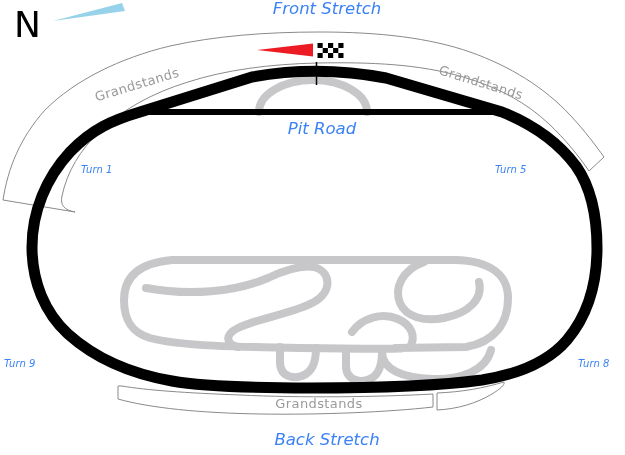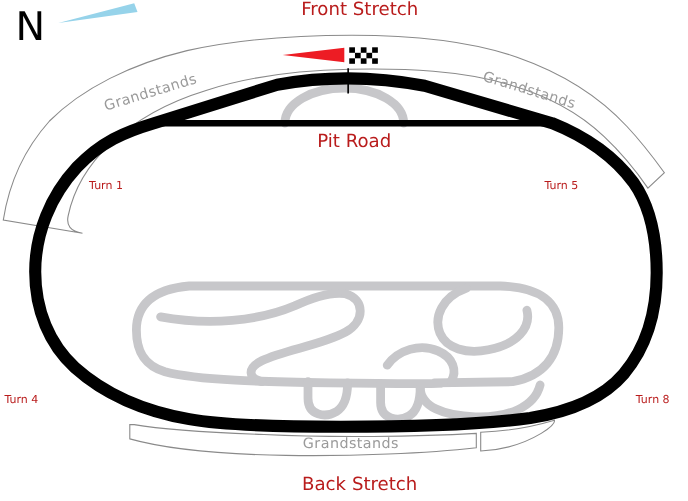--- a/index.html
+++ b/index.html
@@ -2,21 +2,21 @@
 <html><head>
 <meta charset="utf-8">
 <style>
   html,body{margin:0;padding:0;background:#fff;}
   body{
     width:625px;height:455px;position:relative;overflow:hidden;
     font-family:"DejaVu Sans","Liberation Sans",sans-serif;
   }
   .canvas{position:absolute;inset:0;}
   svg{position:absolute;left:0;top:0;}
-  .lbl{position:absolute;color:#b91c1c;white-space:nowrap;line-height:1.1;}
+  .lbl{position:absolute;color:#3b82f6;white-space:nowrap;line-height:1.1;font-style:italic;}
   .lbl.center{transform:translateX(-50%);}
   .big{font-size:16.5px;}
   .turn{font-size:10px;}
   .gs-lbl{position:absolute;color:#9a9a9a;font-size:13px;letter-spacing:.4px;white-space:nowrap;}
   .compass-n{position:absolute;left:14px;top:4px;font-size:36px;color:#000;}
 </style>
 </head>
 <body>
 
 <div class="canvas">
@@ -136,21 +136,21 @@
   <div class="lbl big center" style="left:327px;top:0px;">Front Stretch</div>
 
   <div class="lbl big center" style="left:322px;top:120px;">Pit Road</div>
 
   <div class="lbl big center" style="left:327px;top:431px;">Back Stretch</div>
 
   <div class="lbl turn" style="left:81px;top:164px;">Turn 1</div>
 
   <div class="lbl turn" style="left:495px;top:164px;">Turn 5</div>
 
-  <div class="lbl turn" style="left:4px;top:358px;">Turn 4</div>
+  <div class="lbl turn" style="left:4px;top:358px;">Turn 9</div>
 
   <div class="lbl turn" style="left:578px;top:358px;">Turn 8</div>
 
   <div class="gs-lbl" style="left:137px;top:77px;transform:translateX(-50%) rotate(-17deg);">Grandstands</div>
 
   <div class="gs-lbl" style="left:481px;top:75px;transform:translateX(-50%) rotate(17deg);">Grandstands</div>
 
   <div class="gs-lbl" style="left:319px;top:396px;transform:translateX(-50%);">Grandstands</div>
 </div>
 

